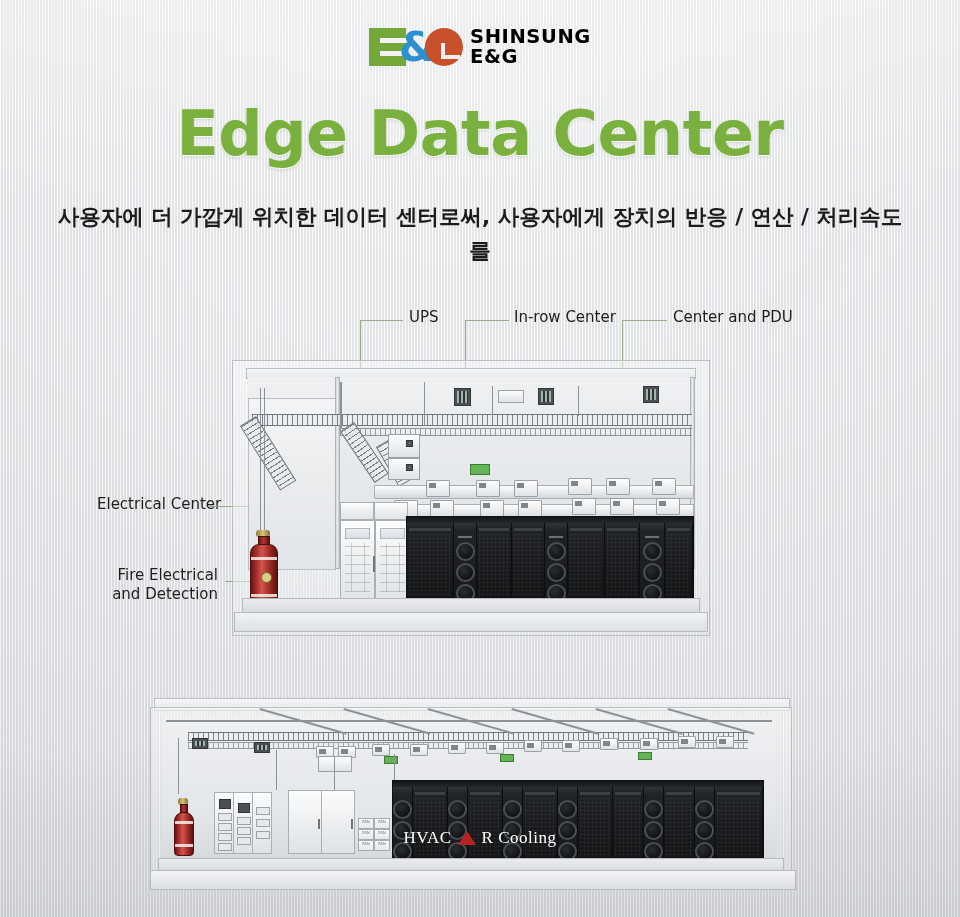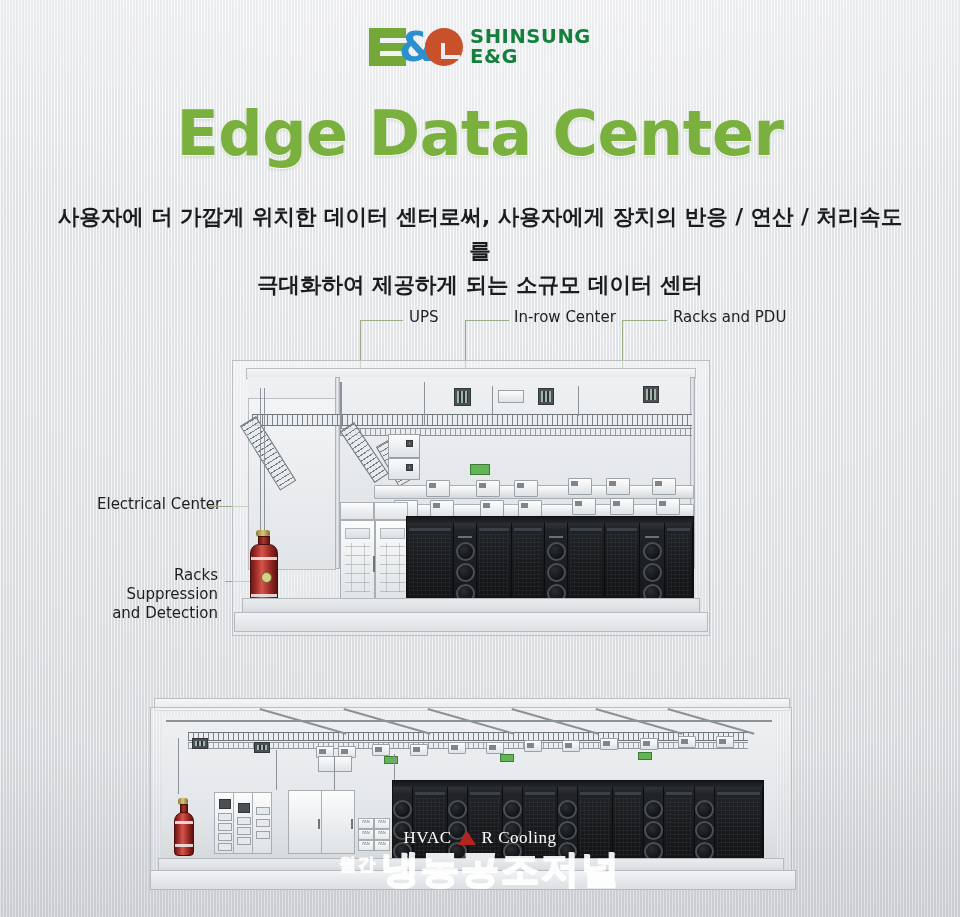--- a/index.html
+++ b/index.html
@@ -97,21 +97,21 @@
     height: 12px;
     border-left: 4px solid #eceef0;
     border-bottom: 4px solid #eceef0;
   }
   .brand-text {
     font-family: "DejaVu Sans", sans-serif;
     font-weight: 700;
     font-size: 19.5px;
     line-height: 20px;
     letter-spacing: 0.6px;
-    color: #15803d;
+    color: #000000;
   }
   .brand-text span { display: block; }
 
   
   .page-title {
     position: absolute;
     top: 97px;
     left: 0; right: 0;
     text-align: center;
     font-family: "DejaVu Sans", sans-serif;
@@ -497,44 +497,43 @@
   <div class="brand-text">
     <span>SHINSUNG</span>
     <span>E&amp;G</span>
   </div>
 </div>
 
 <div class="page-title">Edge Data Center</div>
 
 <div class="subtitle">
   <span>사용자에 더 가깝게 위치한 데이터 센터로써, 사용자에게 장치의 반응 / 연산 / 처리속도를</span>
-  <span class="l2">극대화하여 제공하게 되는 소규모 데이터 센터</span>
 </div>
 
 <div class="callout" style="left:409px; top:308px;">UPS</div>
 <div class="leader h" style="left:360px; top:320px; width:43px;"></div>
 <div class="leader v" style="left:360px; top:320px; height:200px;"></div>
 <div class="dot" style="left:355px; top:514px;"></div>
 
 <div class="callout" style="left:514px; top:308px;">In-row Center</div>
 <div class="leader h" style="left:465px; top:320px; width:44px;"></div>
 <div class="leader v" style="left:465px; top:320px; height:197px;"></div>
 <div class="dot" style="left:460px; top:511px;"></div>
 
-<div class="callout" style="left:673px; top:308px;">Racks and PDU</div>
+<div class="callout" style="left:673px; top:308px;">Center and PDU</div>
 <div class="leader h" style="left:622px; top:320px; width:45px;"></div>
 <div class="leader v" style="left:622px; top:320px; height:195px;"></div>
 <div class="dot" style="left:617px; top:509px;"></div>
 
 <div class="callout" style="left:97px; top:495px;">Electrical Center</div>
 <div class="leader h" style="left:210px; top:506px; width:58px;"></div>
 <div class="dot" style="left:264px; top:501px;"></div>
 
 <div class="callout two-line" style="left:88px; top:566px;">
-  <span>Racks Suppression</span><br>
+  <span>Fire Electrical</span><br>
   <span>and Detection</span>
 </div>
 <div class="leader h" style="left:225px; top:581px; width:34px;"></div>
 <div class="dot" style="left:255px; top:576px;"></div>
 
 <div class="render" id="render-top">
   <div class="shell">
 
     <div class="glass" style="left:4px; top:8px; width:476px; height:274px; background:linear-gradient(165deg, rgba(250,251,252,0.55), rgba(228,232,235,0.45));"></div>
 
@@ -775,16 +774,13 @@
     <div class="floor" style="left:2px; top:176px; width:644px; height:18px; background:linear-gradient(180deg,#f1f3f5,#dcdfe3);"></div>
   </div>
 </div>
 
 <div class="watermark" style="top:828px;">
   <div class="wm-en">
     <span>HVAC</span>
     <span class="wm-tri"></span>
     <span>R Cooling</span>
   </div>
-  <div class="wm-kr">
-    <span class="small">월간</span><span>냉동공조저널</span>
-  </div>
 </div>
 
 </body></html>

